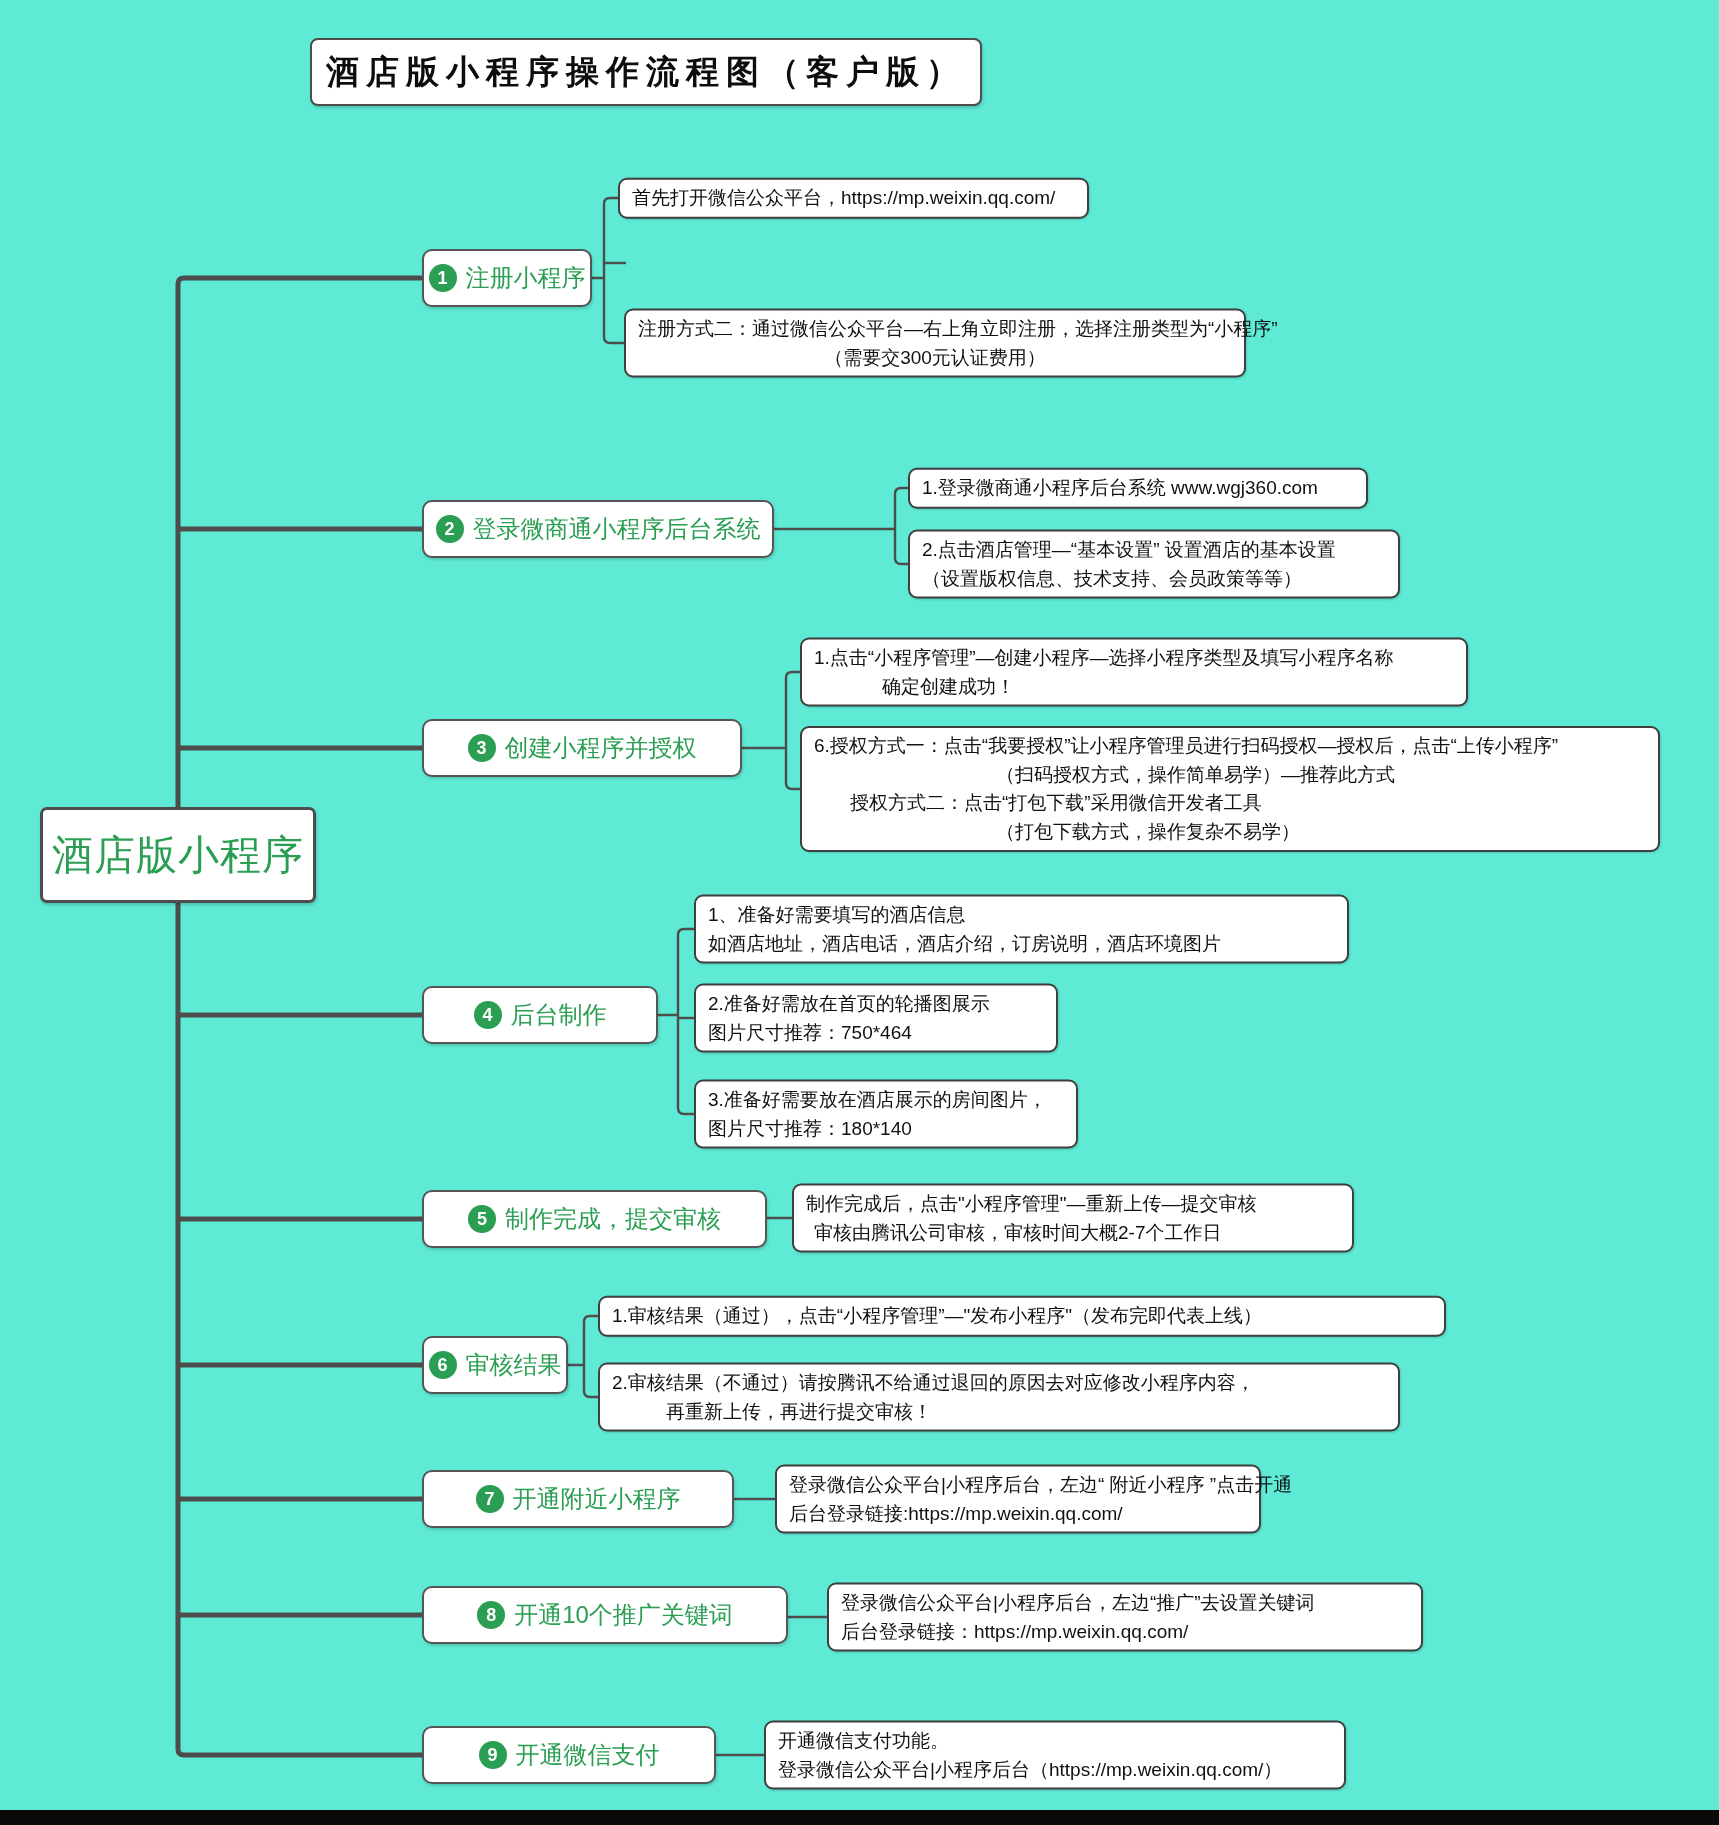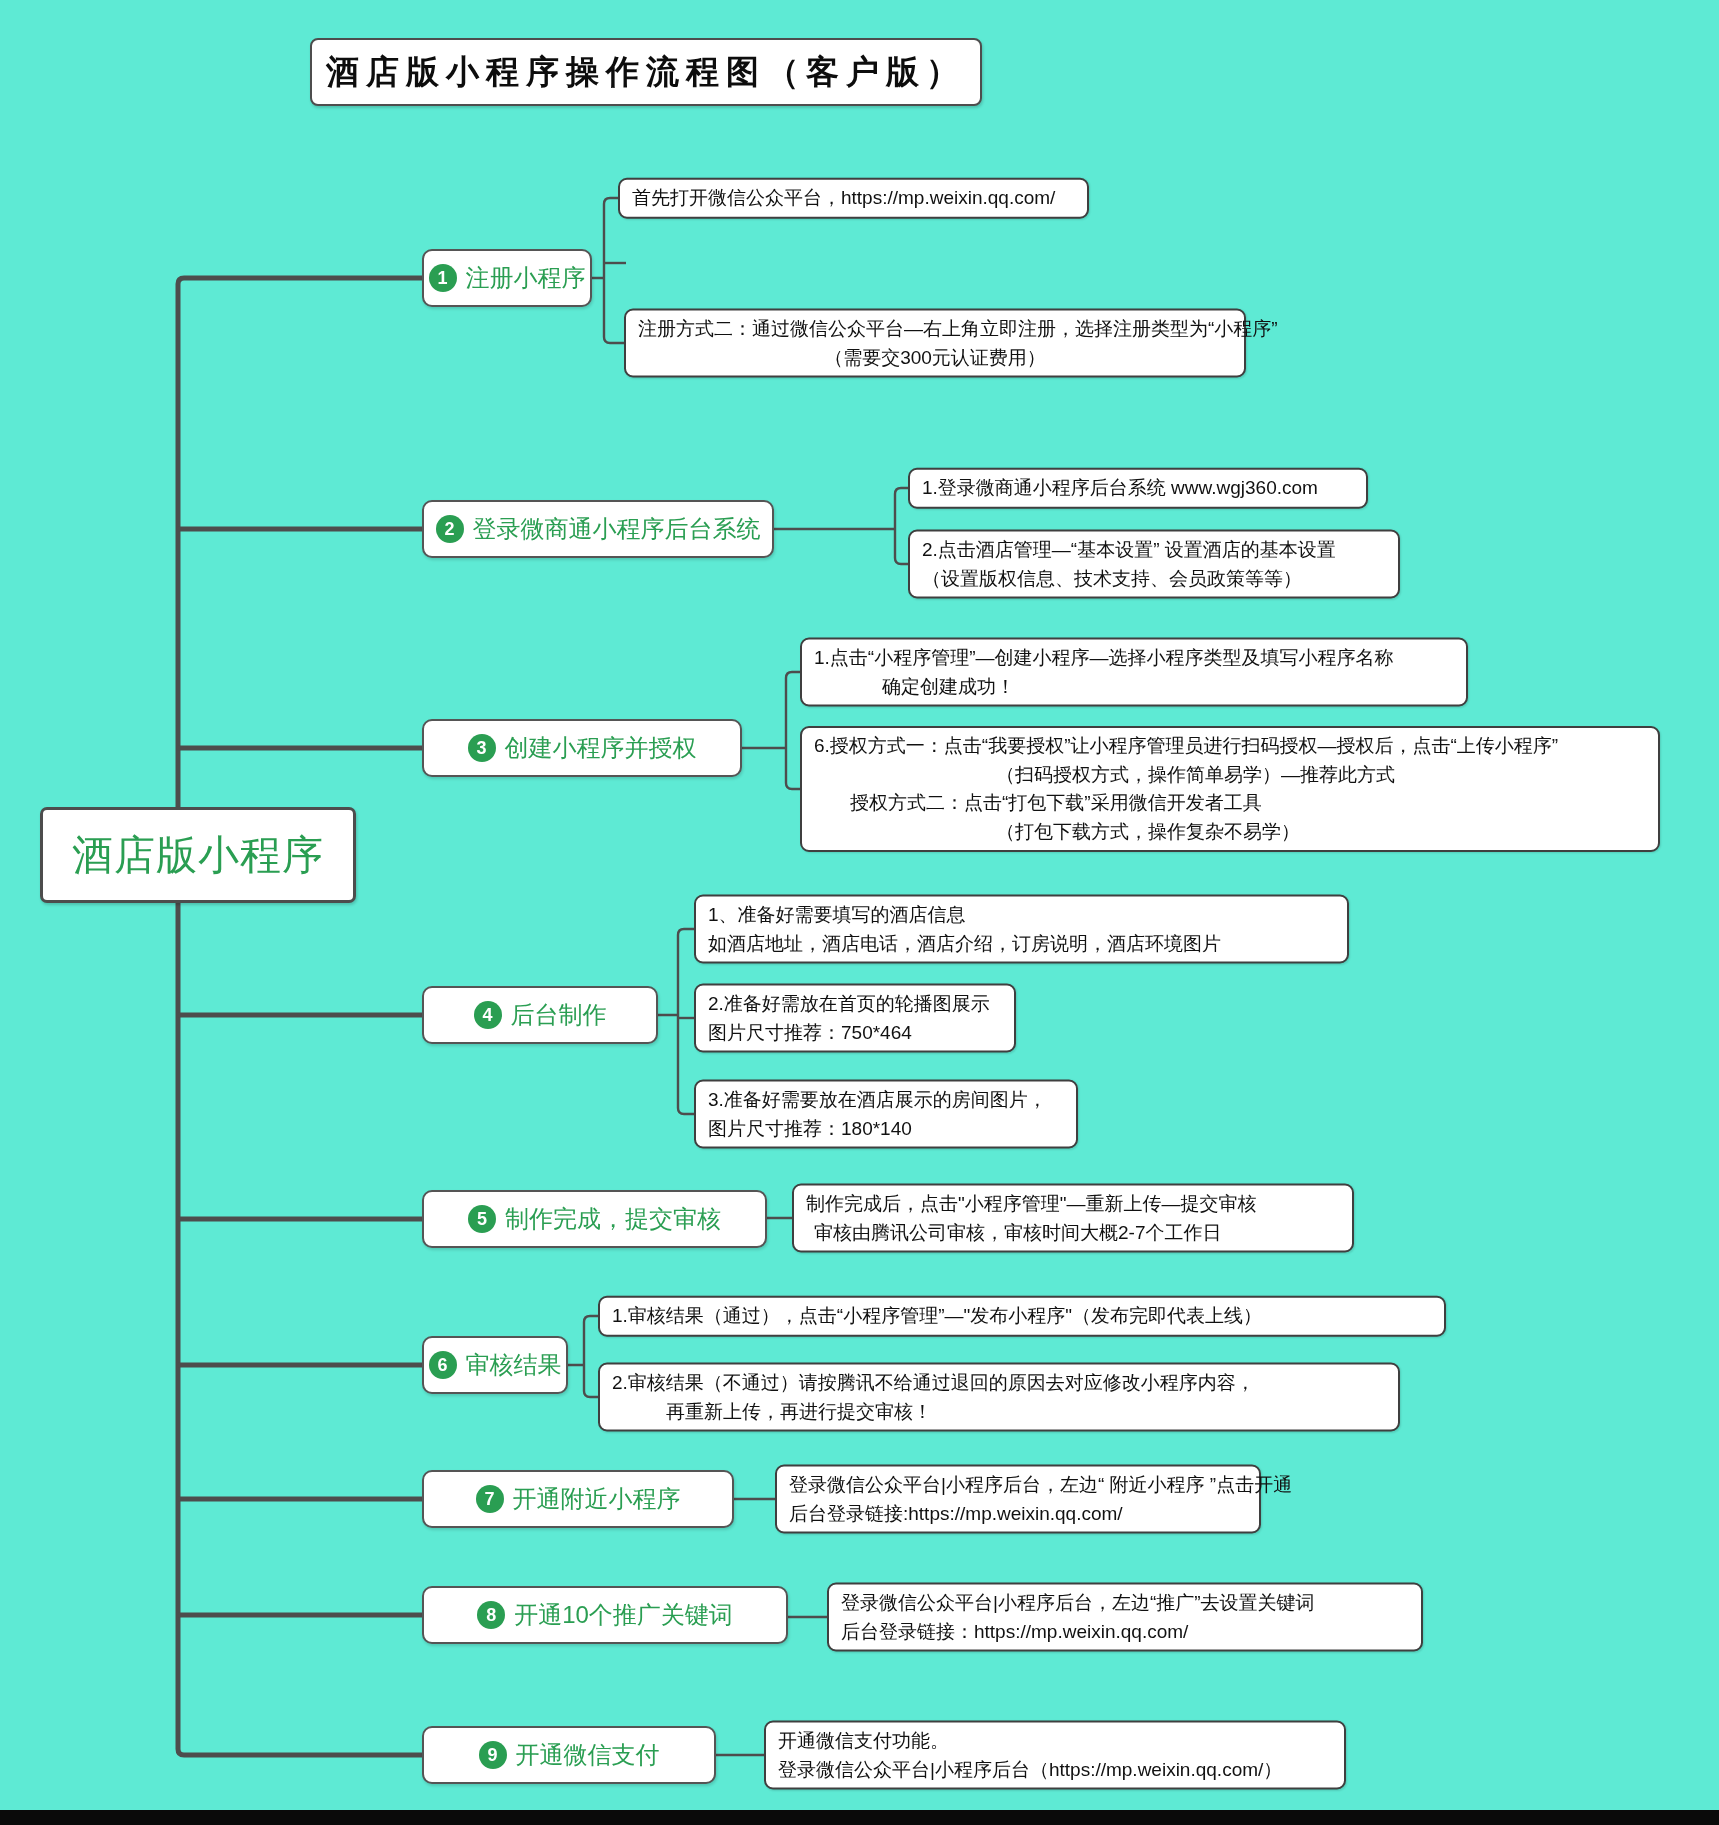--- a/index.html
+++ b/index.html
@@ -12,21 +12,21 @@
   .conn{position:absolute;left:0;top:0;z-index:0;}
   .titlebox{
     position:absolute;left:310px;top:38px;width:668px;height:64px;
     background:#fff;border:2px solid #4d4d4d;border-radius:8px;
     display:flex;align-items:center;justify-content:center;
     font-size:33px;font-weight:bold;letter-spacing:7px;color:#0d0d0d;
     box-shadow:1px 2px 3px rgba(0,0,0,.18);z-index:2;
   }
   .rootnode{
     position:absolute;left:40px;top:855px;transform:translateY(-50%);
-    width:316px;height:96px;box-sizing:border-box;
+    width:276px;height:96px;box-sizing:border-box;
     background:#fff;border:3px solid #4d4d4d;border-radius:7px;
     display:flex;align-items:center;justify-content:center;
     font-size:41px;color:#2a9e52;letter-spacing:1px;
     box-shadow:1px 2px 3px rgba(0,0,0,.18);z-index:2;white-space:nowrap;
   }
   .node{
     position:absolute;transform:translateY(-50%);height:58px;box-sizing:border-box;
     background:#fff;border:2px solid #555;border-radius:10px;
     display:flex;align-items:center;justify-content:center;gap:9px;
     padding:0 10px;font-size:24px;color:#2a9e52;white-space:nowrap;
@@ -162,21 +162,21 @@
     <div class="ln">6.授权方式一：点击“我要授权”让小程序管理员进行扫码授权—授权后，点击“上传小程序”</div>
     <div class="ln i2">（扫码授权方式，操作简单易学）—推荐此方式</div>
     <div class="ln i3">授权方式二：点击“打包下载”采用微信开发者工具</div>
     <div class="ln i2">（打包下载方式，操作复杂不易学）</div>
   </div>
 
   <div class="box" style="left:694px;top:929px;width:655px;">
     <div class="ln">1、准备好需要填写的酒店信息</div>
     <div class="ln">如酒店地址，酒店电话，酒店介绍，订房说明，酒店环境图片</div>
   </div>
-  <div class="box" style="left:694px;top:1018px;width:322px;">
+  <div class="box" style="left:694px;top:1018px;width:364px;">
     <div class="ln">2.准备好需放在首页的轮播图展示</div>
     <div class="ln">图片尺寸推荐：750*464</div>
   </div>
   <div class="box" style="left:694px;top:1114px;width:384px;">
     <div class="ln">3.准备好需要放在酒店展示的房间图片，</div>
     <div class="ln">图片尺寸推荐：180*140</div>
   </div>
 
   <div class="box" style="left:792px;top:1218px;width:562px;">
     <div class="ln">制作完成后，点击"小程序管理"—重新上传—提交审核</div>

